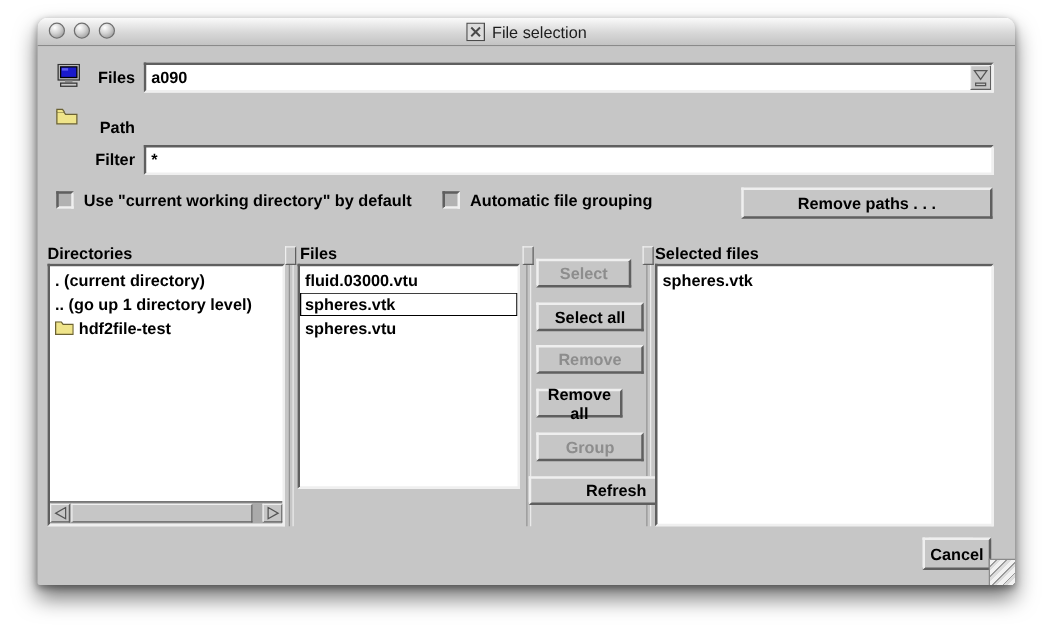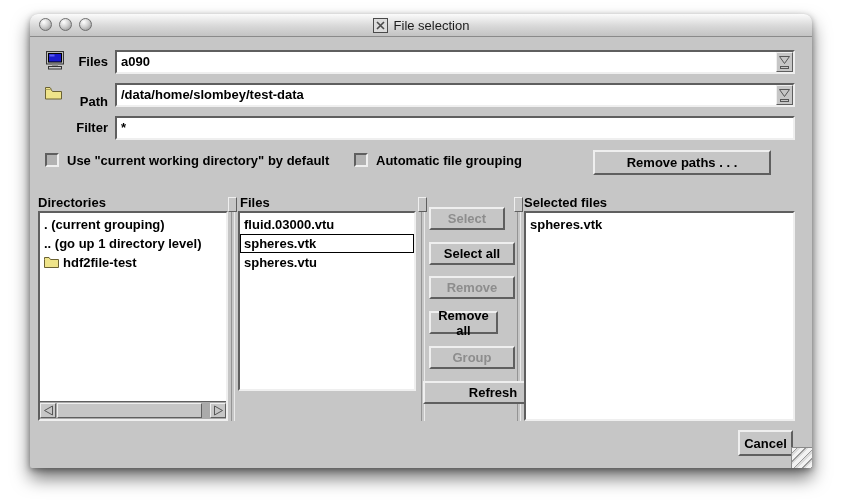--- a/index.html
+++ b/index.html
@@ -168,56 +168,47 @@
     </span>
   </div>
 
   <span class="icon row-icon" style="left:14px;top:72px;">
     <svg width="19" height="14" viewBox="0 0 19 14">
       <path d="M1.5 3.5 L7 3.5 L8.5 5.5 L17.5 5.5 L17.5 13 L1.5 13 Z" fill="#efe48a" stroke="#6b6233"></path>
       <path d="M1.5 3.5 L1.5 1.5 L6 1.5 L7.5 3.5" fill="#efe48a" stroke="#6b6233"></path>
     </svg>
   </span>
   <div class="row-label" style="top:80px;">Path</div>
-  <div class="field sunken" style="top:69px;">
-    <span>/data/home/slombey/test-data</span>
-    <span class="combo-btn">
-      <svg width="13" height="15">
-          <polygon points="1.5,1.5 11.5,1.5 6.5,8.5" fill="#c6c6c6" stroke="#555"></polygon>
-          <rect x="2.5" y="11.5" width="8" height="2" fill="#c6c6c6" stroke="#555"></rect>
-        </svg>
-    </span>
-  </div>
 
   <div class="row-label" style="top:106px;">Filter</div>
   <div class="field sunken no-combo" style="top:102px;">
     <span>*</span>
   </div>
 
   <span class="check" style="left:15px;top:139px;"></span>
   <span class="check-label" style="left:37px;top:139px;">Use "current working directory" by default</span>
   <span class="check" style="left:324px;top:139px;"></span>
   <span class="check-label" style="left:346px;top:139px;">Automatic file grouping</span>
-  <div class="btn raised" style="left:563px;top:136px;width:178px;height:25px;">Remove paths . . .</div>
+  <div class="btn raised" style="left:563px;top:136px;width:201px;height:25px;">Remove paths . . .</div>
 
   <div class="pane-label" style="left:8px;top:181px;">Directories</div>
   <div class="pane-label" style="left:210px;top:181px;">Files</div>
   <div class="pane-label" style="left:494px;top:181px;">Selected files</div>
 
   <span class="splitter-tab" style="left:198px;top:183px;"></span>
   <span class="splitter-tab" style="left:388px;top:183px;"></span>
   <span class="splitter-tab" style="left:484px;top:183px;"></span>
   <span class="splitter-groove" style="left:201px;top:198px;height:209px;"></span>
   <span class="splitter-groove" style="left:391px;top:198px;height:209px;"></span>
   <span class="splitter-groove" style="left:487px;top:198px;height:209px;"></span>
 
   <div class="listbox sunken" style="left:8px;top:197px;width:190px;height:210px;">
     <div class="list-inner" style="bottom:17px;">
       <div class="list-item">
-        <span>. (current grouping)</span>
+        <span>. (current directory)</span>
       </div>
       <div class="list-item">
         <span>.. (go up 1 directory level)</span>
       </div>
       <div class="list-item">
         <span class="icon">
           <svg width="15" height="11" viewBox="0 0 15 11">
             <path d="M0.5 2.5 L0.5 0.5 L5 0.5 L6.5 2.5 L14.5 2.5 L14.5 10.5 L0.5 10.5 Z" fill="#efe48a" stroke="#6b6233"></path>
           </svg>
         </span>

